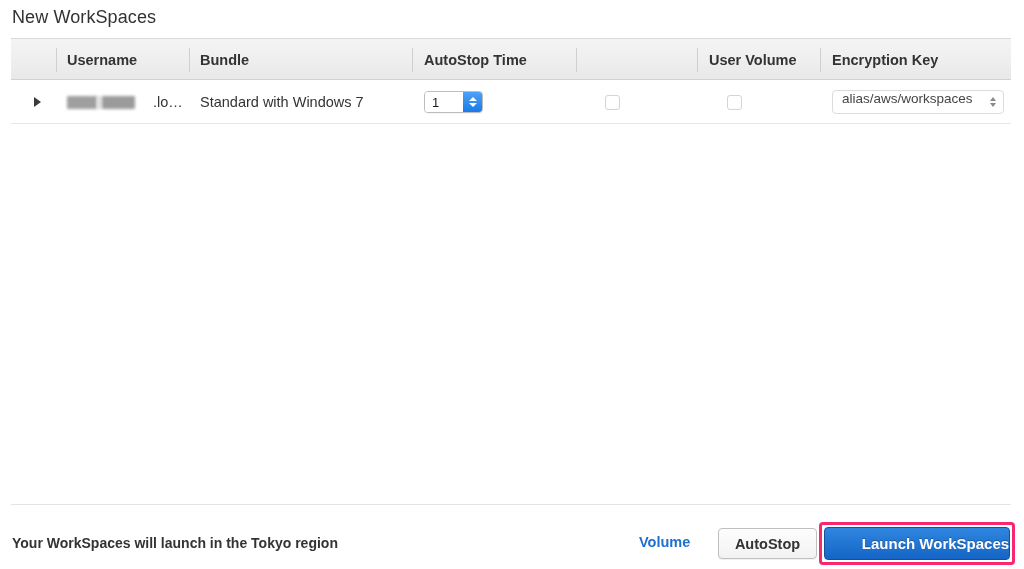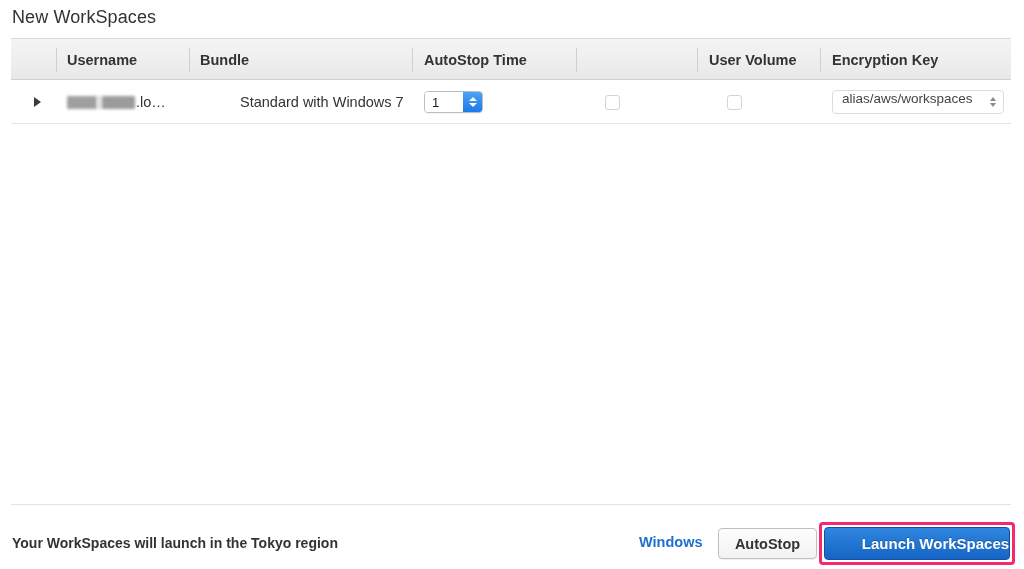--- a/index.html
+++ b/index.html
@@ -113,21 +113,21 @@
     display: inline-block;
     height: 13px;
     border-radius: 1px;
     filter: blur(1.6px);
     opacity: 0.85;
   }
   .rb1 { width: 30px; background: #8f8f8f; }
   .rb2 { width: 5px;  background: #d9d9d9; }
   .rb3 { width: 33px; background: #8a8a8a; }
   .user-suffix {
-    margin-left: 1px;
+    margin-left: 18px;
     font-size: 14.5px;
     color: #333333;
   }
 
   
   .stepper {
     display: flex;
     align-items: stretch;
     height: 22px;
     width: 59px;
@@ -329,21 +329,21 @@
         </svg>
       </div>
 
       <div class="cell redacted-user" style="left:56px;">
         <span class="redact-block rb1"></span>
         <span class="redact-block rb2"></span>
         <span class="redact-block rb3"></span>
         <span class="user-suffix">.lo…</span>
       </div>
 
-      <div class="cell" style="left:189px;margin-left:40px;">Standard with Windows 7</div>
+      <div class="cell" style="left:189px;">Standard with Windows 7</div>
 
       <div class="cell" style="left:413px;">
         <div class="stepper">
           <div class="stepper-value">1</div>
           <div class="stepper-btns">
             <span class="arrow up"></span>
             <span class="arrow down"></span>
           </div>
         </div>
       </div>
@@ -366,20 +366,20 @@
         </div>
       </div>
 
     </div>
   </div>
 
   <div class="footer-rule"></div>
 
   <div class="footer-note">Your WorkSpaces will launch in the Tokyo region</div>
 
-  <div class="btn-cancel">Windows</div>
+  <div class="btn-cancel">Volume</div>
 
   <div class="btn-previous">AutoStop</div>
 
   <div class="launch-highlight"></div>
   <div class="btn-launch">Launch WorkSpaces</div>
 
 </div>
 
 </body></html>

